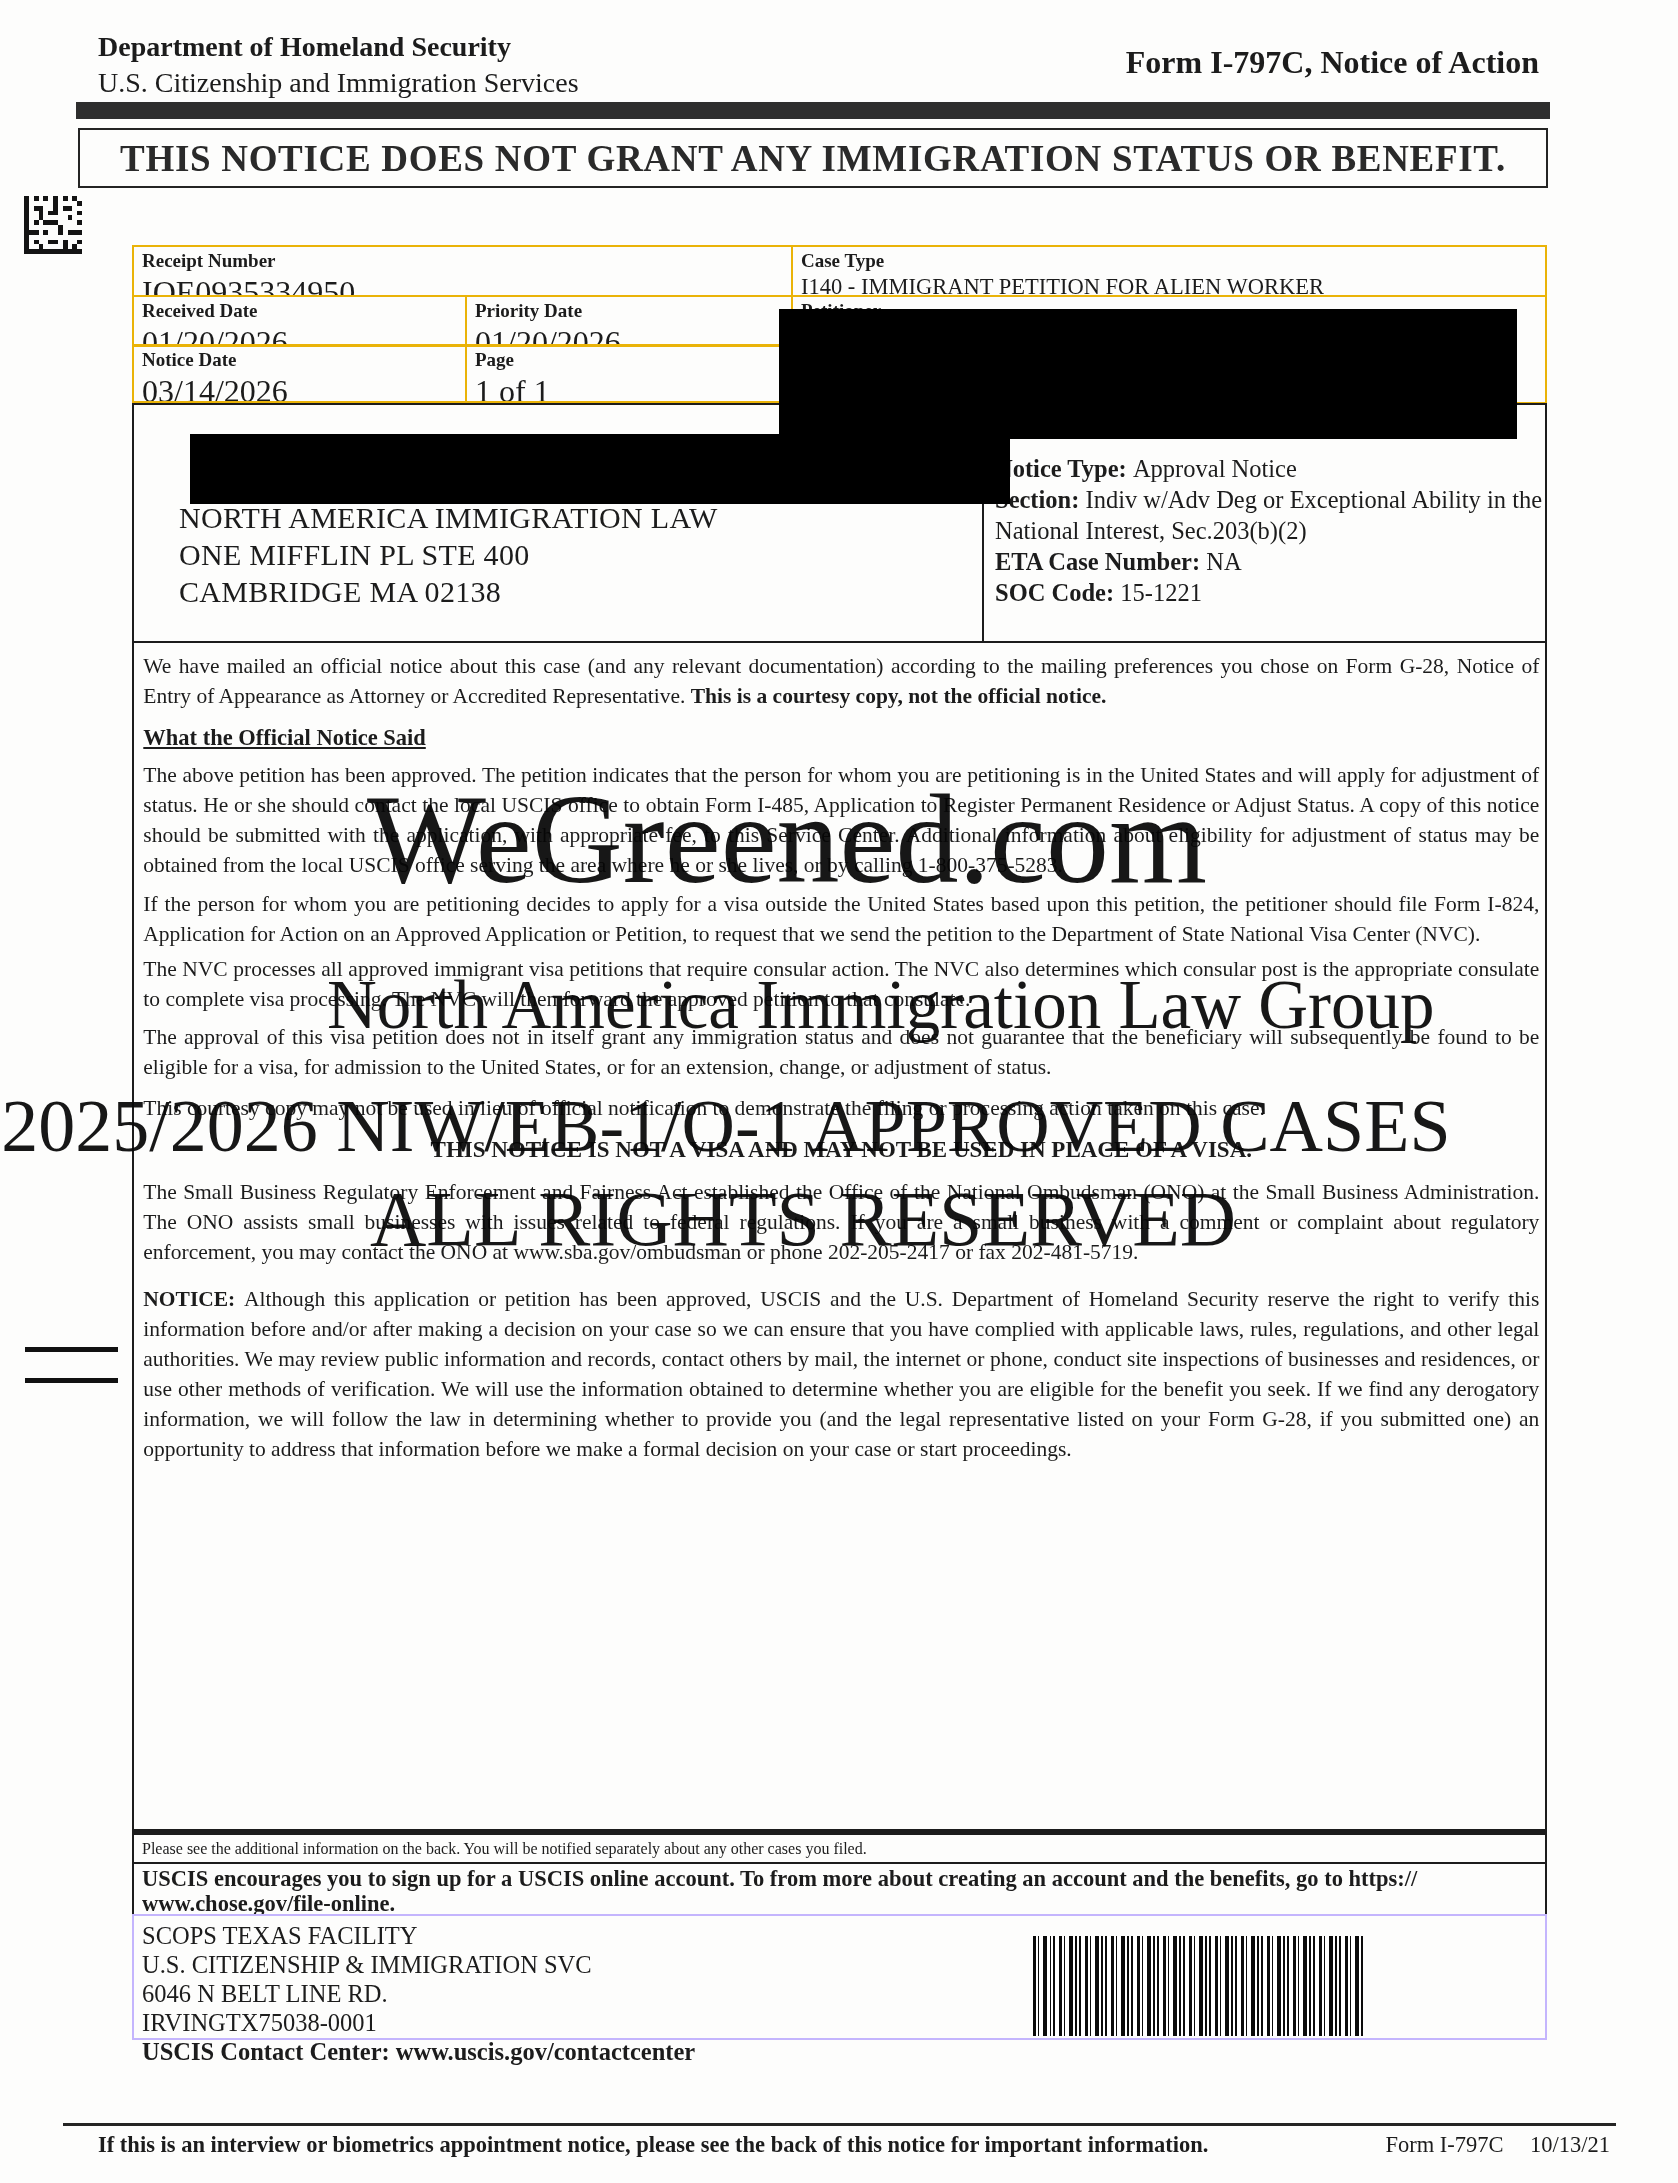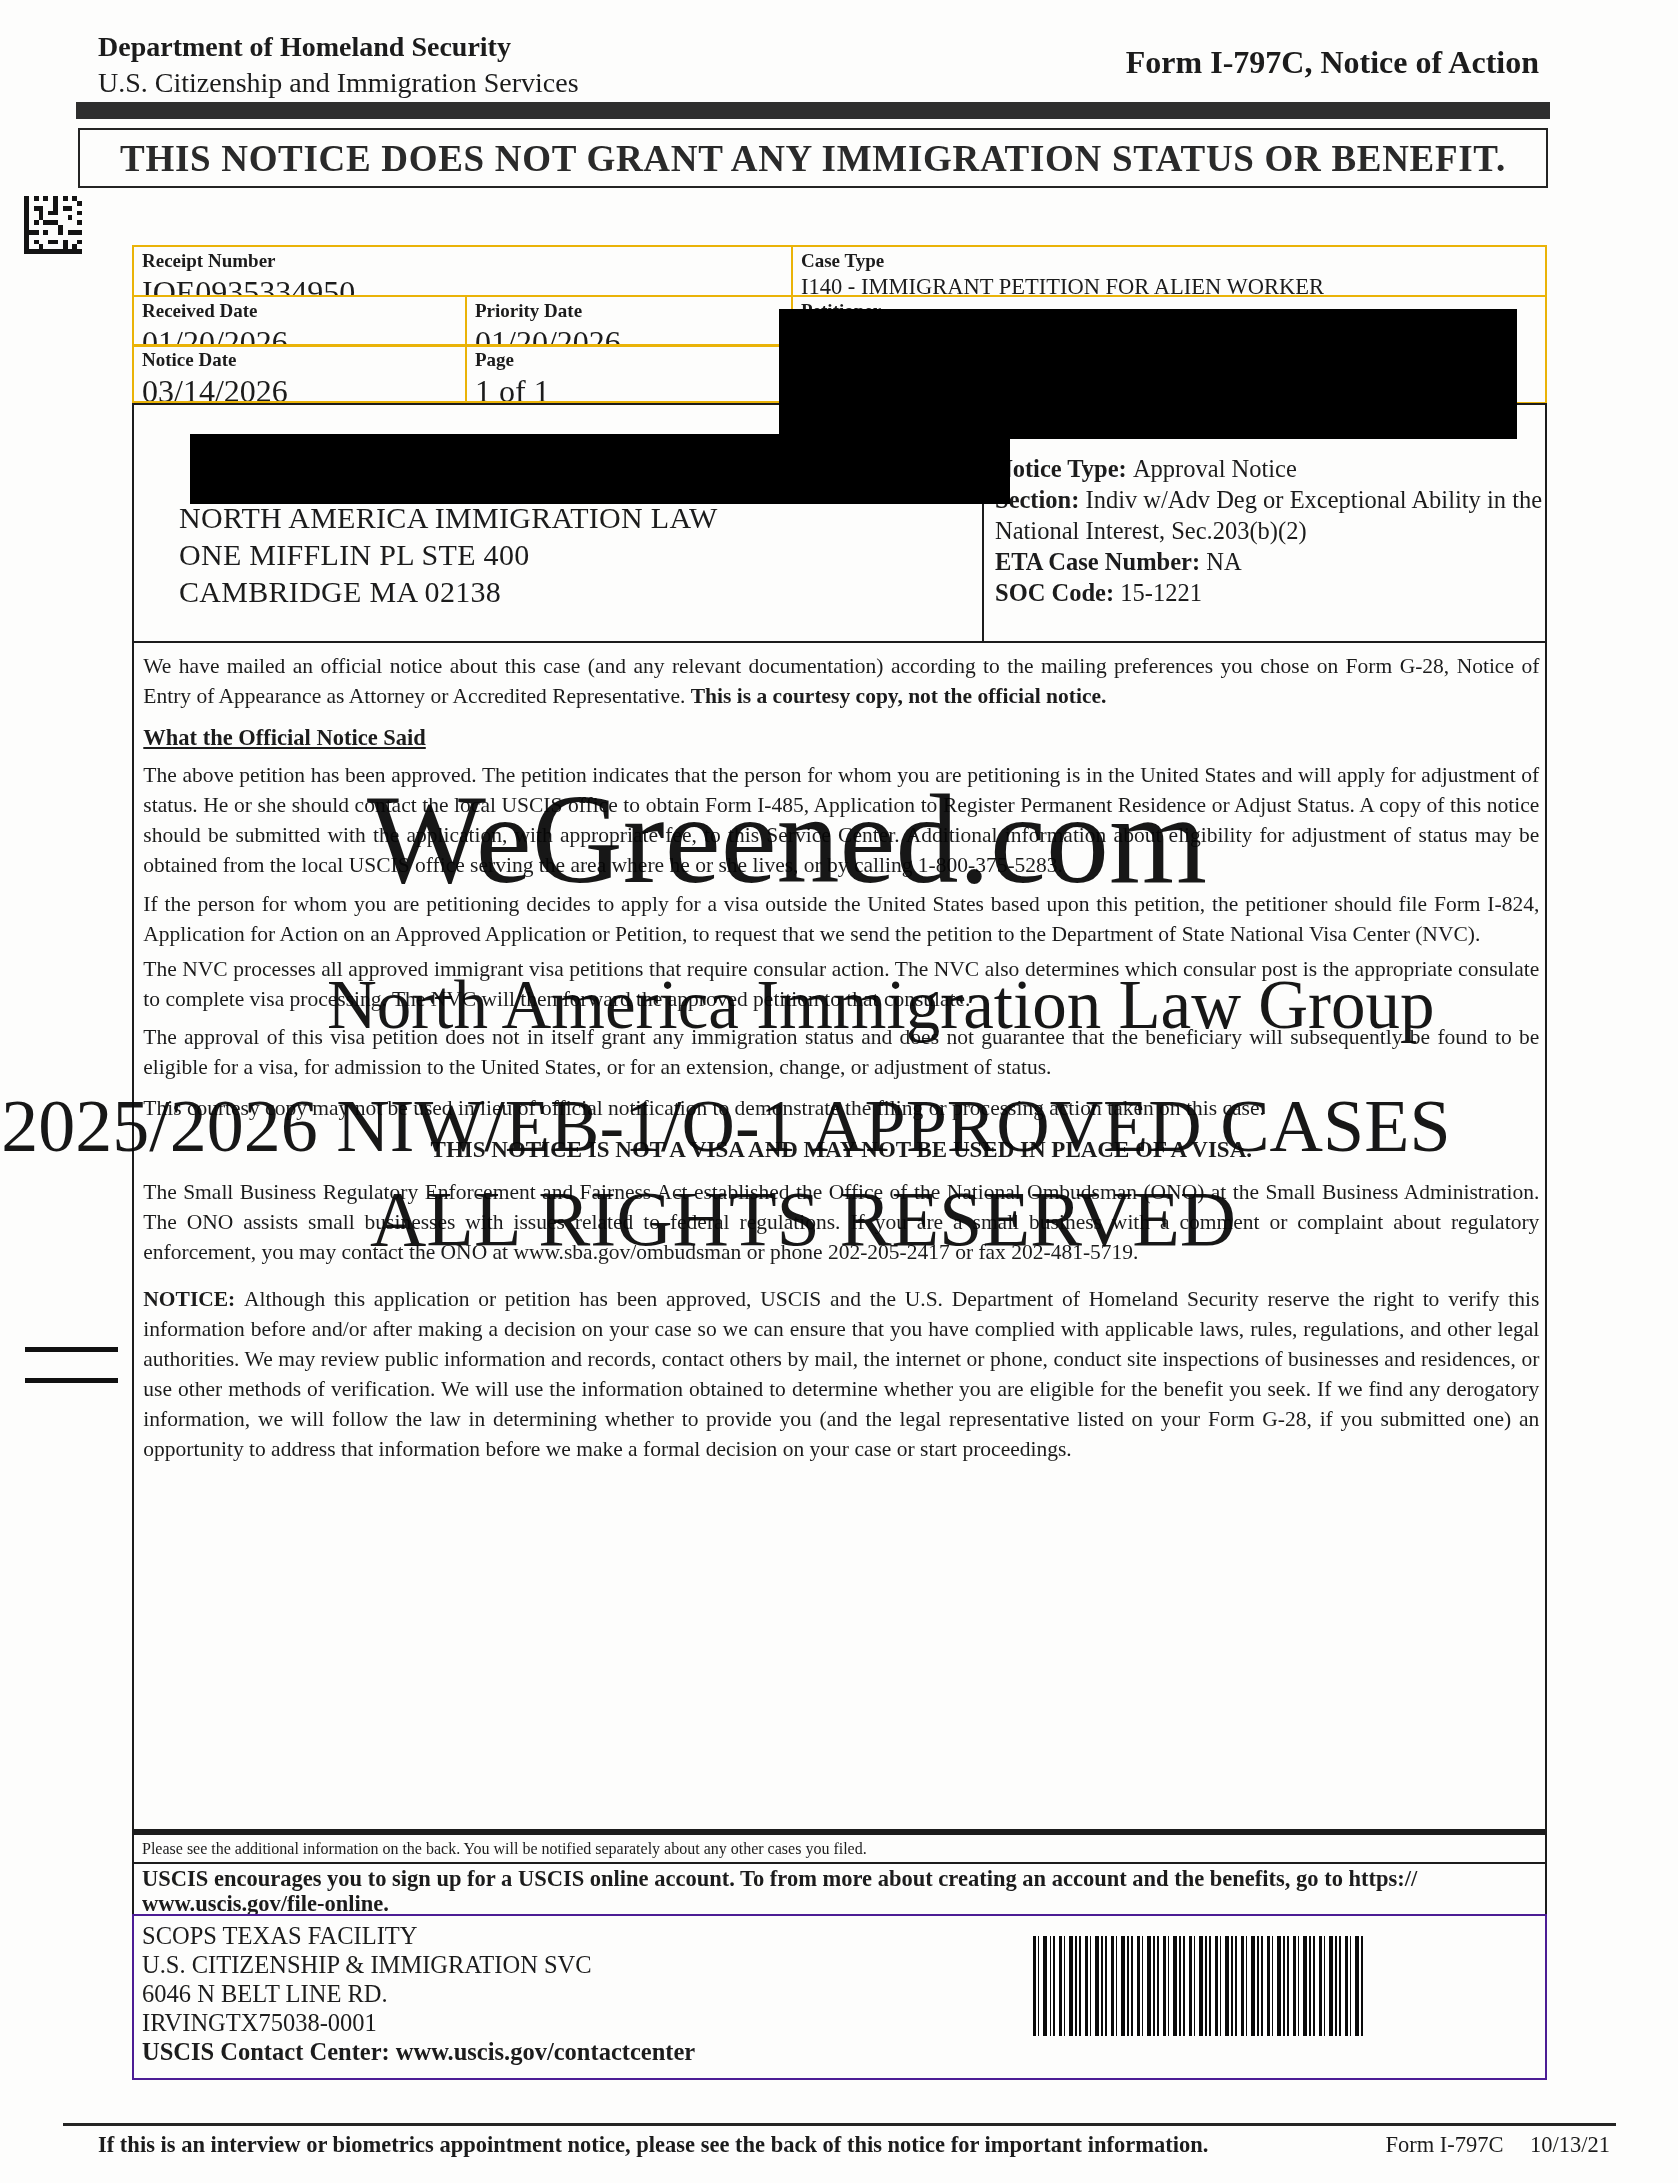--- a/index.html
+++ b/index.html
@@ -53,21 +53,21 @@
   .p7 b{font-weight:bold;}
   
   .dash{position:absolute;left:25px;width:93px;height:4.6px;background:#111;}
   .dash1{top:1347px;} .dash2{top:1378px;}
   
   .row-backinfo{position:absolute;left:132px;top:1831px;width:1415px;height:33px;border:2px solid #1c1c1c;border-top:4px solid #1c1c1c;
                 box-sizing:border-box;font-size:16px;display:flex;align-items:center;padding-left:8px;}
   .row-online{position:absolute;left:132px;top:1862px;width:1415px;height:54px;border:2px solid #1c1c1c;box-sizing:border-box;
               font-weight:bold;font-size:22.5px;line-height:25px;padding:2px 8px 0 8px;}
   .row-online span{display:block;}
-  .facility-box{position:absolute;left:132px;top:1914px;width:1415px;height:166px;border:2px solid #4c1d95;box-sizing:border-box;
+  .facility-box{position:absolute;left:132px;top:1914px;width:1415px;height:126px;border:2px solid #c4b5fd;box-sizing:border-box;
                 font-size:24.5px;line-height:29px;padding:5.3px 0 0 8px;}
   .facility-box .contact{font-weight:bold;}
   .barcode{position:absolute;left:899px;top:20px;width:330px;height:100px;
            background:repeating-linear-gradient(90deg,#0a0a0a 0 2.6px,#fff 2.6px 4.6px,#0a0a0a 4.6px 6px,#fff 6px 10px,#0a0a0a 10px 14.5px,#fff 14.5px 16.5px,#0a0a0a 16.5px 18px,#fff 18px 20px,#0a0a0a 20px 22px,#fff 22px 26px);}
   
   .footer-rule{position:absolute;left:63px;top:2123px;width:1553px;height:3.3px;background:#242424;}
   .footer-note{position:absolute;left:98px;top:2132px;font-weight:bold;font-size:22.5px;}
   .footer-form{position:absolute;right:69px;top:2132px;font-size:22.5px;}
   .footer-form .gap{display:inline-block;width:26.4px;}
   
@@ -194,21 +194,21 @@
   </div>
 
   <div class="dash dash1"></div>
   <div class="dash dash2"></div>
 
   <div class="row-backinfo">
     <span>Please see the additional information on the back. You will be notified separately about any other cases you filed.</span>
   </div>
   <div class="row-online">
     <span>USCIS encourages you to sign up for a USCIS online account. To from more about creating an account and the benefits, go to https://</span>
-    <span>www.uscis.gov/file-online.</span>
+    <span>www.chose.gov/file-online.</span>
   </div>
 
   <div class="facility-box">
     <div>SCOPS TEXAS FACILITY</div>
     <div>U.S. CITIZENSHIP &amp; IMMIGRATION SVC</div>
     <div>6046 N BELT LINE RD.</div>
     <div>IRVINGTX75038-0001</div>
     <div class="contact">USCIS Contact Center: www.uscis.gov/contactcenter</div>
     <div class="barcode"></div>
   </div>

